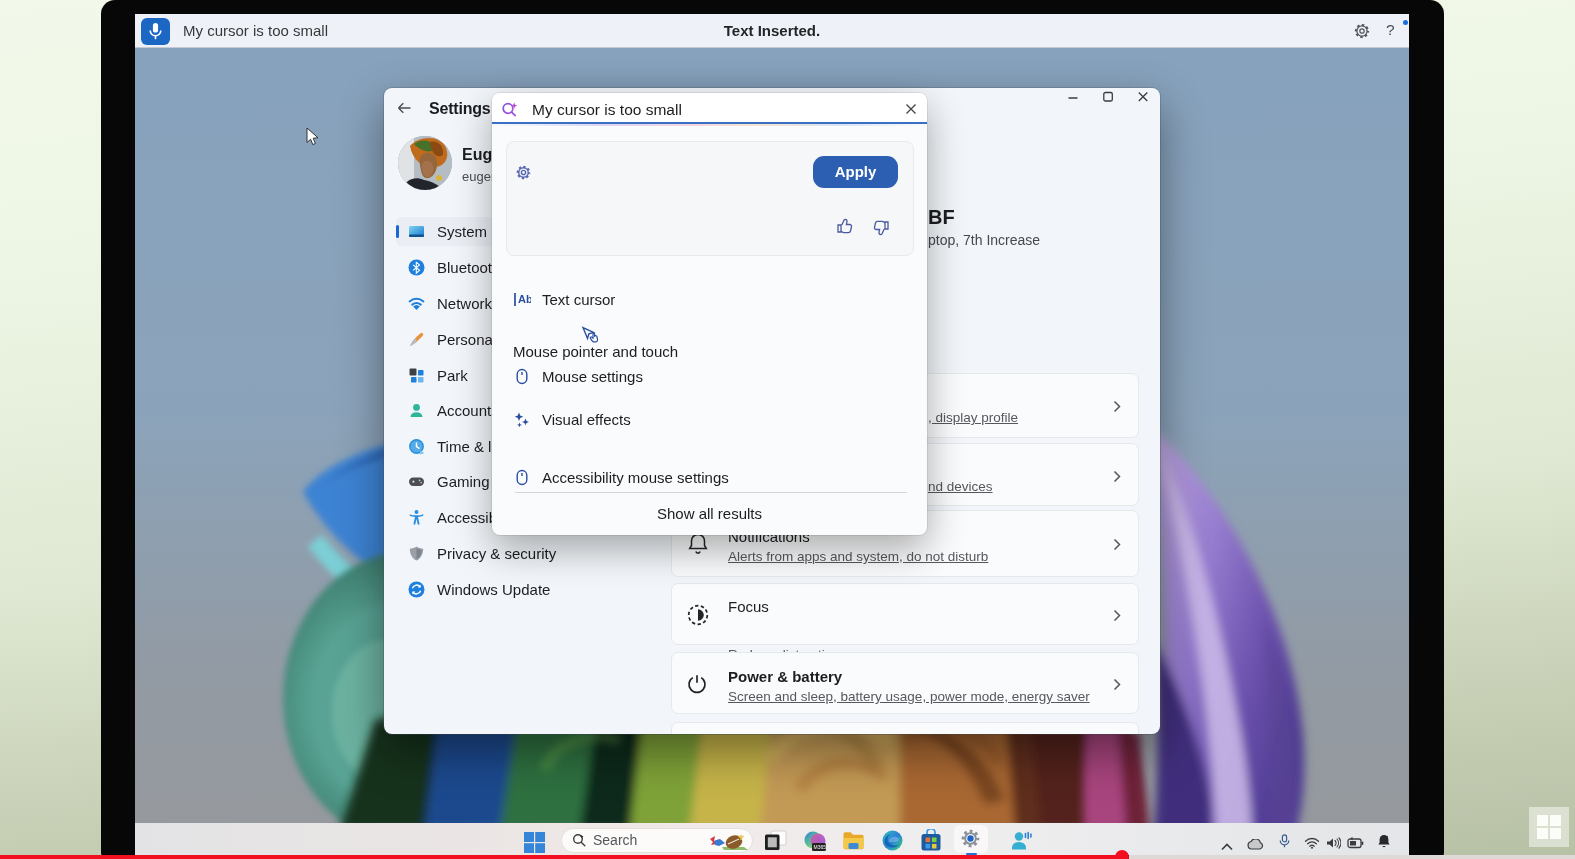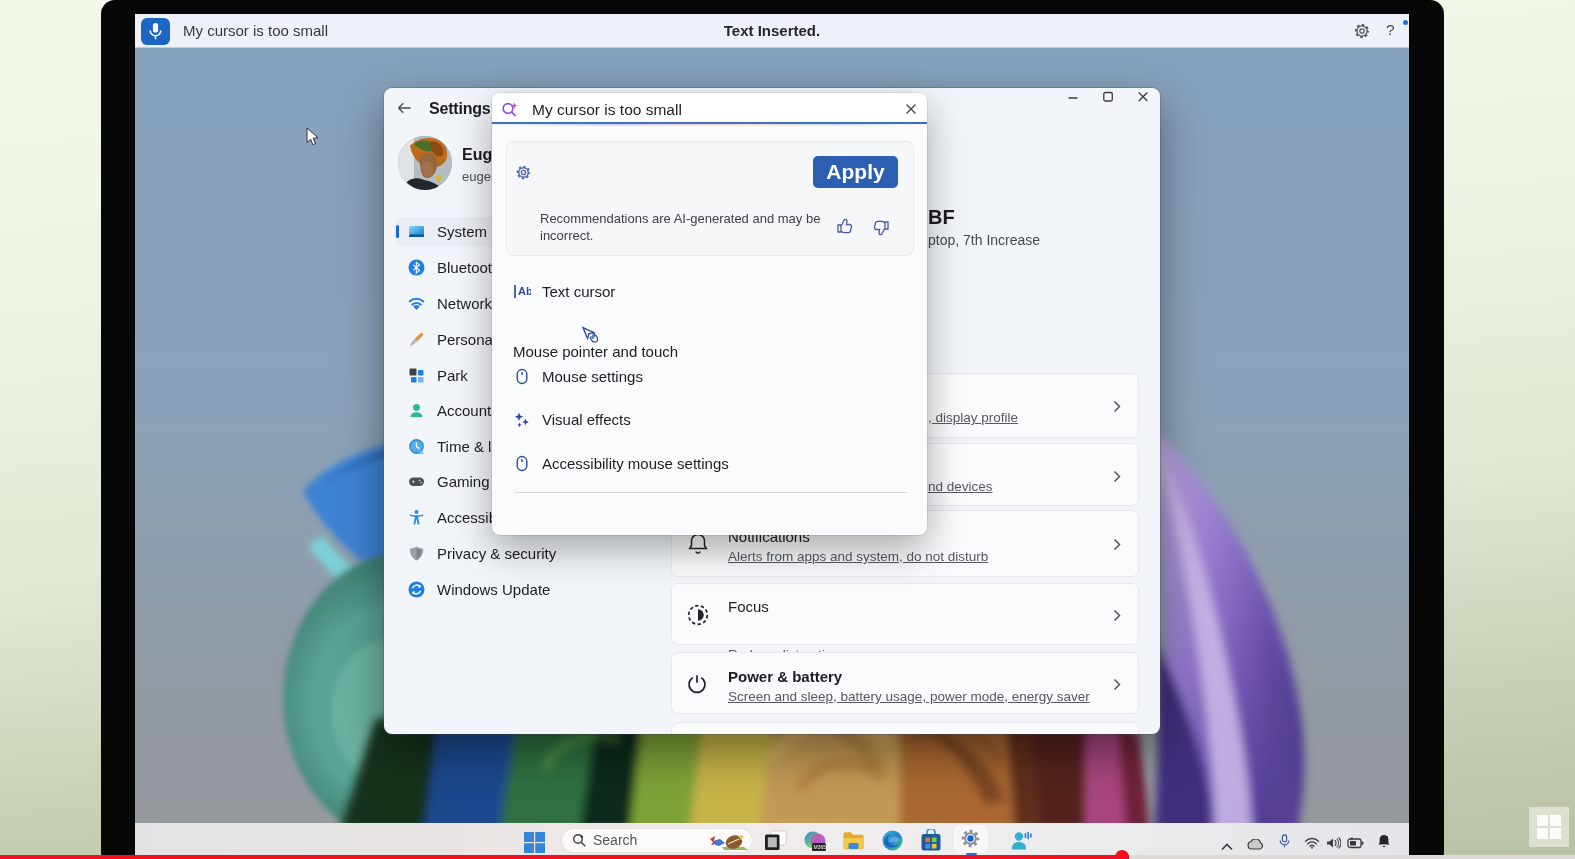--- a/index.html
+++ b/index.html
@@ -479,30 +479,29 @@
       </svg></div>
 
     <div class="abs" style="left:14px;top:48px;width:408px;height:115px;background:#f6f7f8;border:1px solid #e8e9eb;border-radius:8px;"></div>
     <div class="abs" style="left:23px;top:71px;"><svg width="17" height="17" viewBox="0 0 24 24" fill="none">
         <g stroke="#5868b4">
           <circle cx="12" cy="12" r="8" stroke-width="3.2" stroke-dasharray="3.2 3.08" stroke-dashoffset="1.2"></circle>
           <circle cx="12" cy="12" r="6.7" stroke-width="2"></circle>
           <circle cx="12" cy="12" r="3" stroke-width="2"></circle>
         </g>
       </svg></div>
-    <div class="abs" style="left:321px;top:63px;width:85px;height:32px;background:#2c5fb2;border-radius:5px;text-align:center;line-height:32px;font-size:21px;font-weight:bold;color:#fff;">Apply</div>
-    <div class="abs" style="left:48px;top:117px;width:285px;font-size:13px;line-height:17px;color:#3e4145;">Recommendations are AI-generated and may be incorrect.</div>
+    <div class="abs" style="left:321px;top:63px;width:85px;height:32px;background:#2c5fb2;border-radius:11px;text-align:center;line-height:32px;font-size:15px;font-weight:bold;color:#fff;">Apply</div>
     <div class="abs" style="left:344px;top:124px;"><svg width="18" height="17" viewBox="0 0 18 17">
         <path d="M2 8 h3 v7 H2 Z M5 14 l1.2 1 c .5.4 1 .6 1.7.6 h4.6 c 1 0 1.8-.7 2-1.6 l1-4.3 c .3-1.1-.6-2.2-1.8-2.2 h-3.3 l.6-3.2 c .2-1-.6-1.9-1.6-1.9 -.6 0-1.1.3-1.4.8 L6 7.5 5 8" fill="none" stroke="#4a5a9e" stroke-width="1.3"></path>
       </svg></div>
     <div class="abs" style="left:380px;top:127px;"><svg width="18" height="17" viewBox="0 0 18 17" transform="rotate(180)">
         <path d="M2 8 h3 v7 H2 Z M5 14 l1.2 1 c .5.4 1 .6 1.7.6 h4.6 c 1 0 1.8-.7 2-1.6 l1-4.3 c .3-1.1-.6-2.2-1.8-2.2 h-3.3 l.6-3.2 c .2-1-.6-1.9-1.6-1.9 -.6 0-1.1.3-1.4.8 L6 7.5 5 8" fill="none" stroke="#4a5a9e" stroke-width="1.3"></path>
       </svg></div>
 
-    <div class="abs ritem" style="top:190px;">
+    <div class="abs ritem" style="top:198px;">
       <span class="ricon">
         <svg width="18" height="17" viewBox="0 0 18 17">
           <path d="M2 2 v13" stroke="#2a4da0" stroke-width="1.7"></path>
           <text x="5" y="12" font-size="11" font-weight="bold" fill="#2a4da0" font-family="Liberation Sans">Ab</text>
         </svg>
       </span>
       <span class="rtext">Text cursor</span>
     </div>
     <div class="abs ritem" style="top:232.5px;flex-direction:column;">
       <span class="ricon">
@@ -527,30 +526,31 @@
         <svg width="18" height="17" viewBox="0 0 18 17">
           <g fill="#2a4da0">
             <path d="M6 1.5 l1.2 3 3 1.2 -3 1.2 -1.2 3 -1.2-3 -3-1.2 3-1.2 Z"></path>
             <path d="M12.5 7.5 l1 2.4 2.4 1 -2.4 1 -1 2.4 -1-2.4 -2.4-1 2.4-1 Z"></path>
             <path d="M6.5 11.5 l.7 1.7 1.7.7 -1.7.7 -.7 1.7 -.7-1.7 -1.7-.7 1.7-.7 Z"></path>
           </g>
         </svg>
       </span>
       <span class="rtext">Visual effects</span>
     </div>
-    <div class="abs ritem" style="top:362px;">
+    <div class="abs ritem" style="top:376px;">
       <span class="ricon">
         <svg width="18" height="17" viewBox="0 0 18 17">
           <rect x="4.2" y="1.5" width="9.6" height="14" rx="4.8" fill="none" stroke="#2a4da0" stroke-width="1.4"></rect>
           <path d="M9 4 v3" stroke="#2a4da0" stroke-width="1.4"></path>
         </svg>
       </span>
       <span class="rtext">Accessibility mouse settings</span>
     </div>
     <div class="abs" style="left:23px;top:399px;width:392px;height:1px;background:#d4d6d8;"></div>
+    <div class="abs" style="left:0;top:412px;width:435px;text-align:center;font-size:15px;color:#1b1d20;">Show all results</div>
   </div>
 
   <div class="abs" style="left:305px;top:127px;"><svg width="15" height="20" viewBox="0 0 15 20">
       <path d="M2 1 L2 15.5 L5.6 12.2 L7.8 17.6 L10.4 16.5 L8.2 11.2 L13 10.8 Z" fill="#fff" stroke="#333" stroke-width="1"></path>
     </svg></div>
   <div class="abs wm">
     <svg width="24" height="24" viewBox="0 0 24 24">
       <g fill="#fbfdf9">
         <rect x="0" y="0" width="11" height="11"></rect>
         <rect x="13" y="0" width="11" height="11"></rect>

